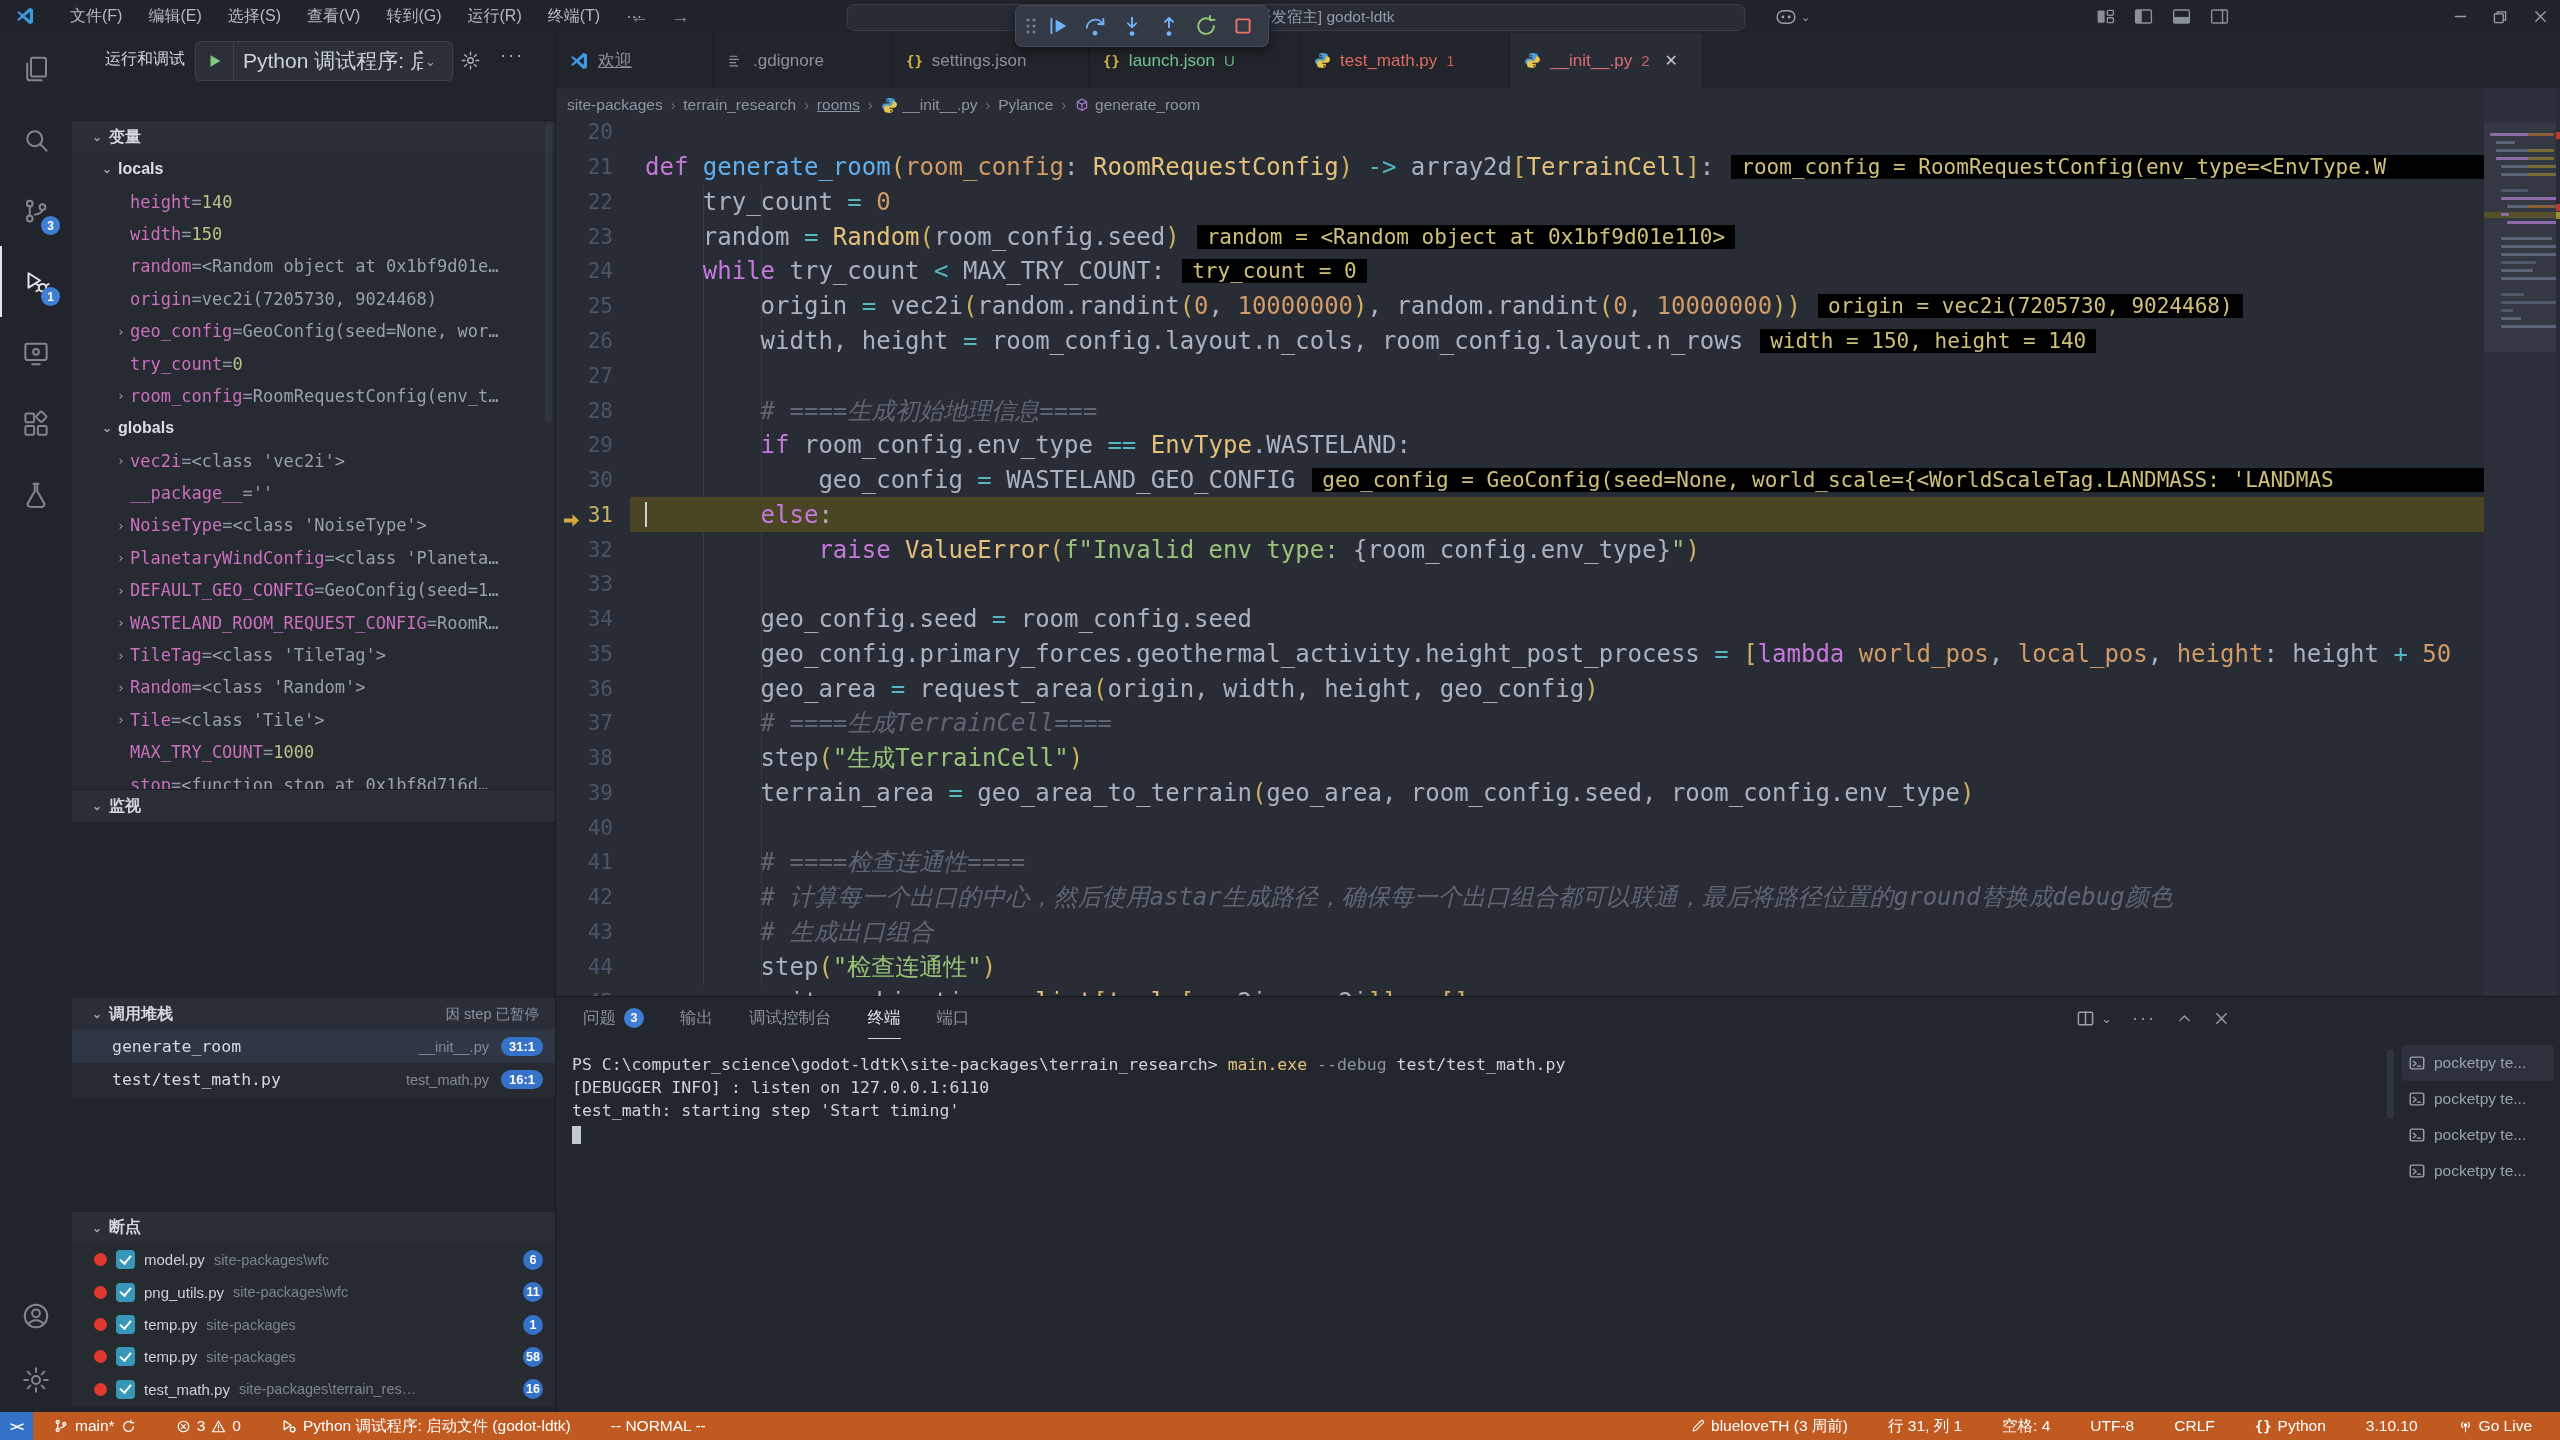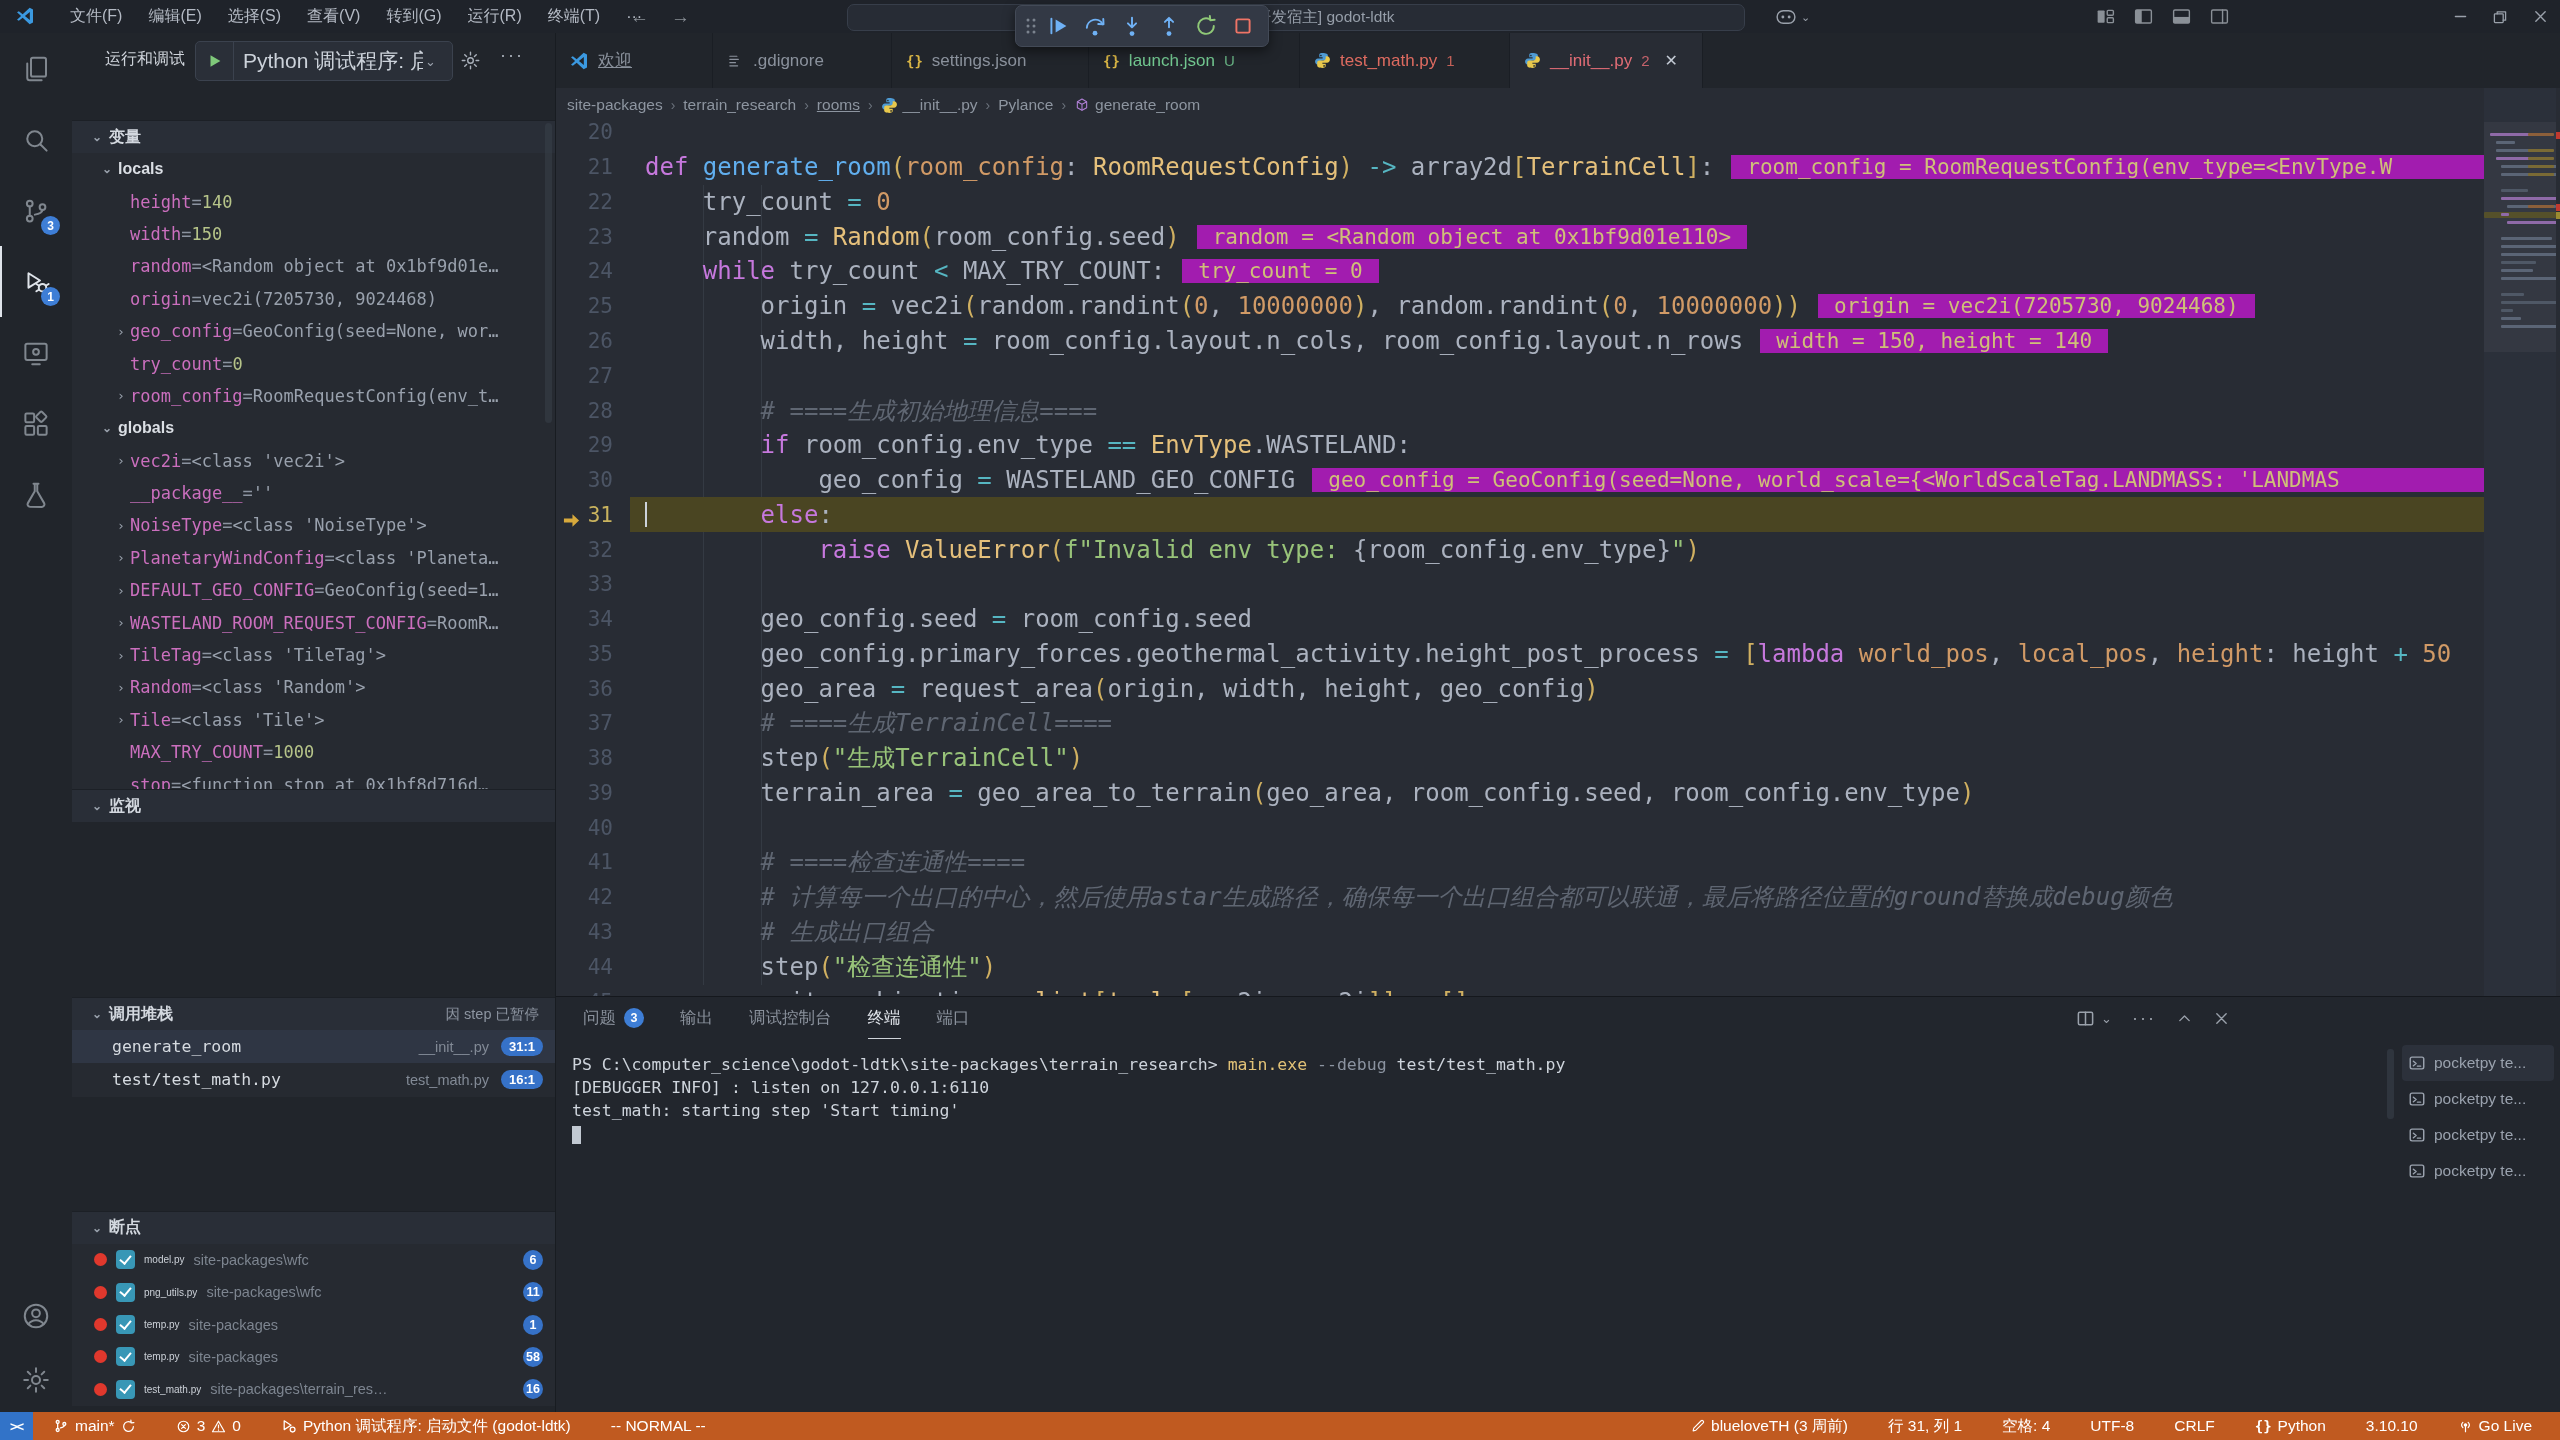--- a/index.html
+++ b/index.html
@@ -69,21 +69,21 @@
   .csrow{height:33.3px;display:flex;align-items:center;padding:0 12px 0 40px;font-family:"DejaVu Sans Mono",monospace;font-size:16.5px;color:#d5dae0}
   .csrow.sel{background:#2f3644}
   .csfile{margin-left:auto;font-family:"Liberation Sans",sans-serif;font-size:14.5px;color:#828a96;padding-right:12px}
   .csbadge{flex:none;background:#3672c8;color:#fff;border-radius:10px;font-size:13px;font-family:"Liberation Sans",sans-serif;
            padding:2px 8px;font-weight:bold}
   .cs-empty{height:114px;background:#21252b}
   .bprow{height:32.4px;display:flex;align-items:center;padding:0 12px 0 22px;gap:9px}
   .bpdot{width:13px;height:13px;border-radius:50%;background:#e0382d;flex:none}
   .bpcheck{width:19px;height:19px;border-radius:4px;background:#3897b6;flex:none;position:relative}
   .bpcheck:after{content:"";position:absolute;left:6px;top:2.5px;width:5px;height:9px;border:solid #fff;border-width:0 2px 2px 0;transform:rotate(40deg)}
-  .bpfile{font-size:10px;color:#ccd1d8;white-space:nowrap}
+  .bpfile{font-size:15px;color:#ccd1d8;white-space:nowrap}
   .bppath{font-size:14.5px;color:#7d8590;white-space:nowrap;overflow:hidden;text-overflow:ellipsis}
   .bpbadge{margin-left:auto;min-width:20px;height:20px;border-radius:10px;background:#3672c8;color:#fff;font-size:12.5px;
            display:flex;align-items:center;justify-content:center;font-weight:bold;flex:none}
   .sb-scroll{position:absolute;right:3px;top:90px;width:7px;height:300px;background:#3a414c;border-radius:4px;opacity:.5}
 
   
   .tabstrip{position:absolute;left:555px;top:33px;right:0;height:55px;background:#21252b;display:flex;z-index:20}
   .tab{display:flex;align-items:center;gap:9px;padding:0 14px;font-size:17px;border-right:1px solid #1a1e24;
        color:#8a919c;background:#21252b;box-sizing:border-box;flex:none;overflow:hidden}
   .tab.active{background:#282c34;color:#e06c75}
@@ -96,21 +96,21 @@
   .editor{position:absolute;left:555px;top:88px;right:0;height:908px;background:#282c34;overflow:hidden;z-index:10}
   .breadcrumbs{position:absolute;top:0;left:0;right:0;height:34px;background:#282c34;z-index:6;display:flex;align-items:center;
                padding-left:12px;font-size:15.5px;color:#8d95a0;gap:8px}
   .bc-sep{color:#6b727c;font-size:14px}
   .code{position:absolute;top:27px;left:0;width:1929px}
   .guide{position:absolute;width:1px;background:#343a43;z-index:0}
   .crow{height:34.77px;display:flex;align-items:center;position:relative;font-family:"DejaVu Sans Mono",monospace;
         font-size:24px;white-space:pre;z-index:1}
   .gut{width:75px;flex:none;text-align:right;padding-right:17px;font-size:21px;color:#4c5565;position:relative;box-sizing:border-box}
   .codetext{margin-left:15px}
-  .hint{margin-left:17px;background:#a21caf;color:#cfc078;font-size:21px;padding:0 16px;white-space:pre;overflow:hidden;
+  .hint{margin-left:17px;background:#000000;color:#cfc078;font-size:21px;padding:0 10px;white-space:pre;overflow:hidden;
         display:flex;align-items:center}
   .hint.hf{flex:1}
   .crow.cur{background:linear-gradient(90deg,transparent 75px,#4a4522 75px)}
   .crow.cur .gut{color:#c9b35e}
   .curarrow{position:absolute;left:8px;top:9px}
   .cursor{position:absolute;left:90px;top:5px;width:2px;height:25px;background:#ccd2da}
   .kw{color:#c678dd}.fn{color:#61afef}.cls{color:#e5c07b}.num{color:#d19a66}.str{color:#98c379}
   .cmt{color:#5f6672;font-style:italic}.op{color:#56b6c2}.pn{color:#d0b061}.param{color:#d19a66}.var{color:#abb2bf}
   .minimap{position:absolute;top:0;right:4px;width:72px;bottom:0;background:#2b303a;z-index:7}
   .mm-slider{position:absolute;left:0;right:0;top:34px;height:230px;background:rgba(255,255,255,.045)}

